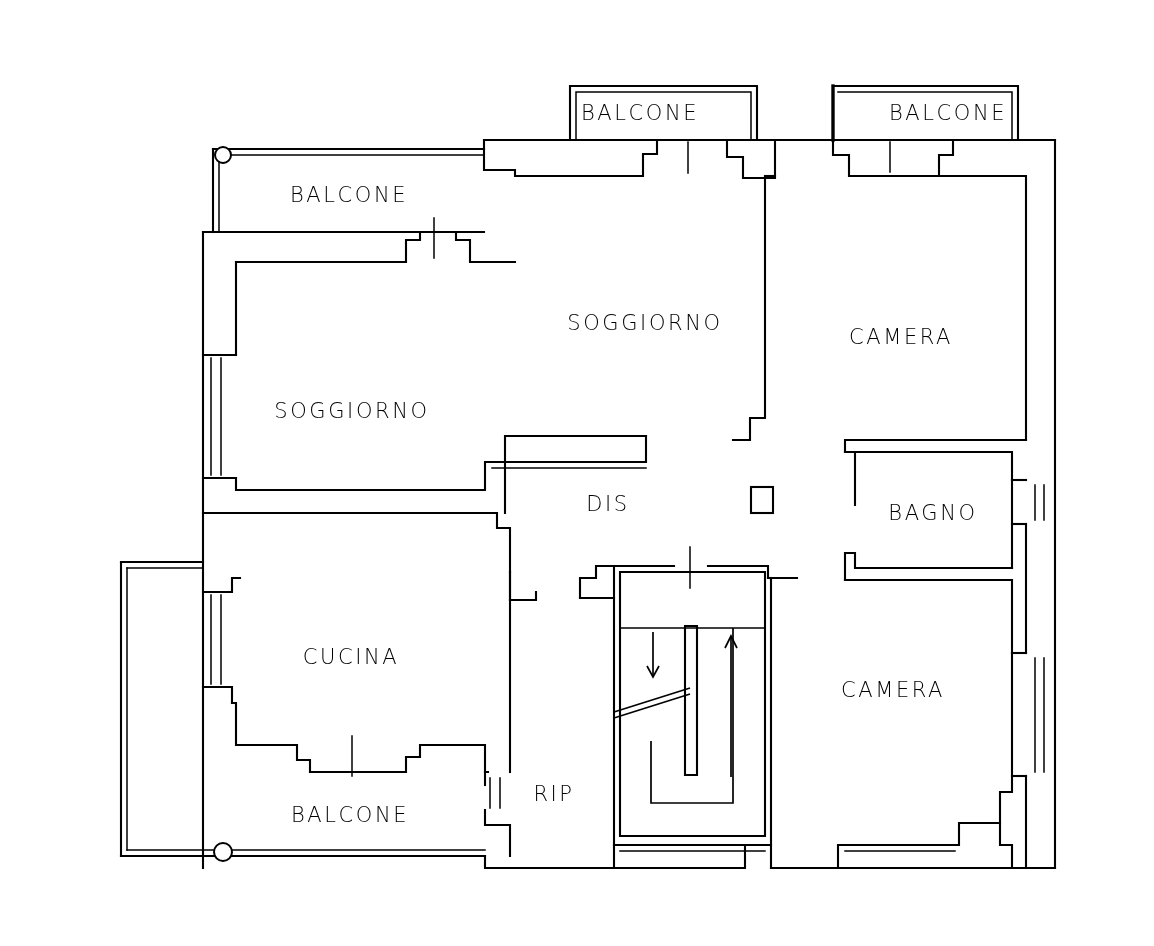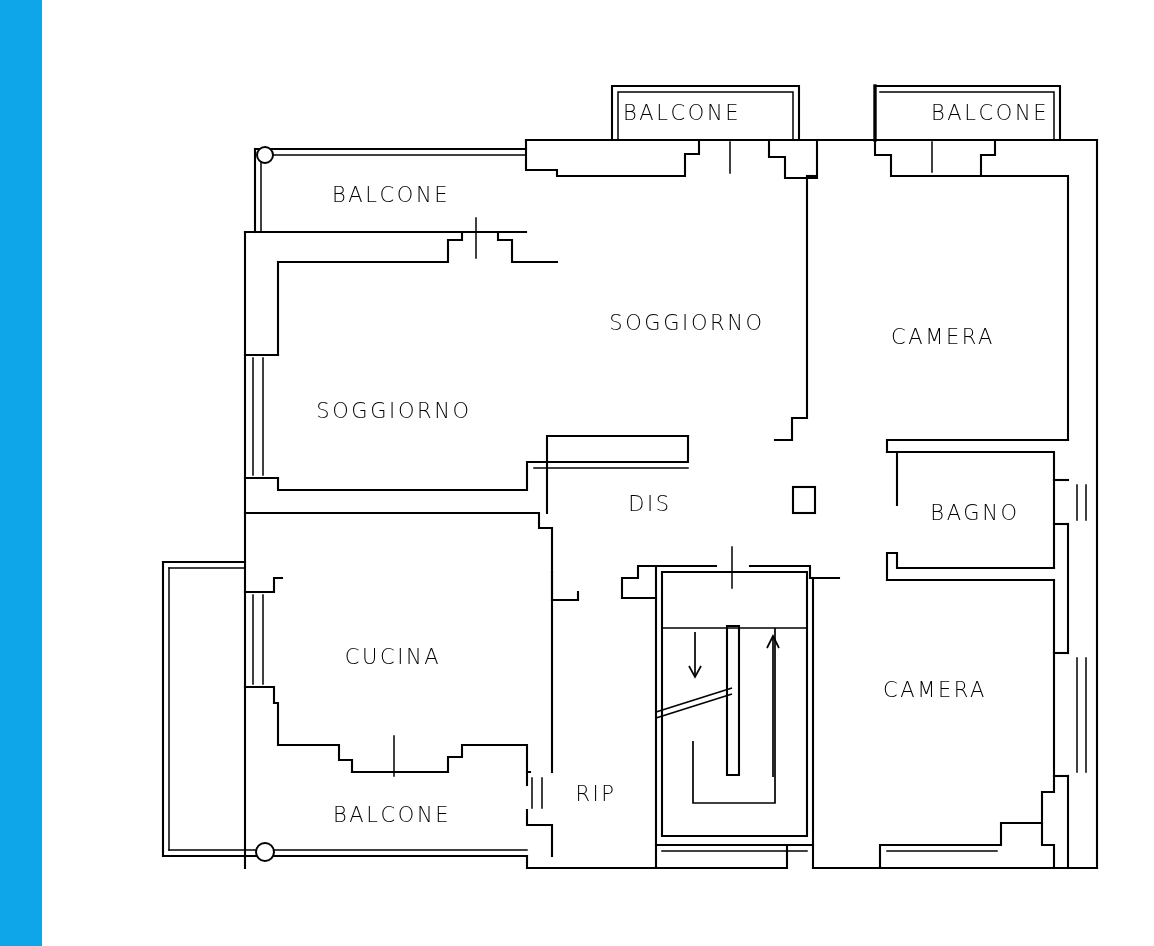--- a/index.html
+++ b/index.html
@@ -9,22 +9,21 @@
     background: #ffffff;
     width: 1154px;
     height: 946px;
     overflow: hidden;
     font-family: "Liberation Sans", sans-serif;
   }
   #plan-root {
     position: relative;
     width: 978px;
     height: 946px;
-    background: #0ea5e9;
-    padding-left: 42px;
+    background: #5eead4;
   }
   svg#floorplan {
     display: block;
     width: 1154px;
     height: 946px;
     background: #ffffff;
   }
   .wall {
     fill: none;
     stroke: #000000;

